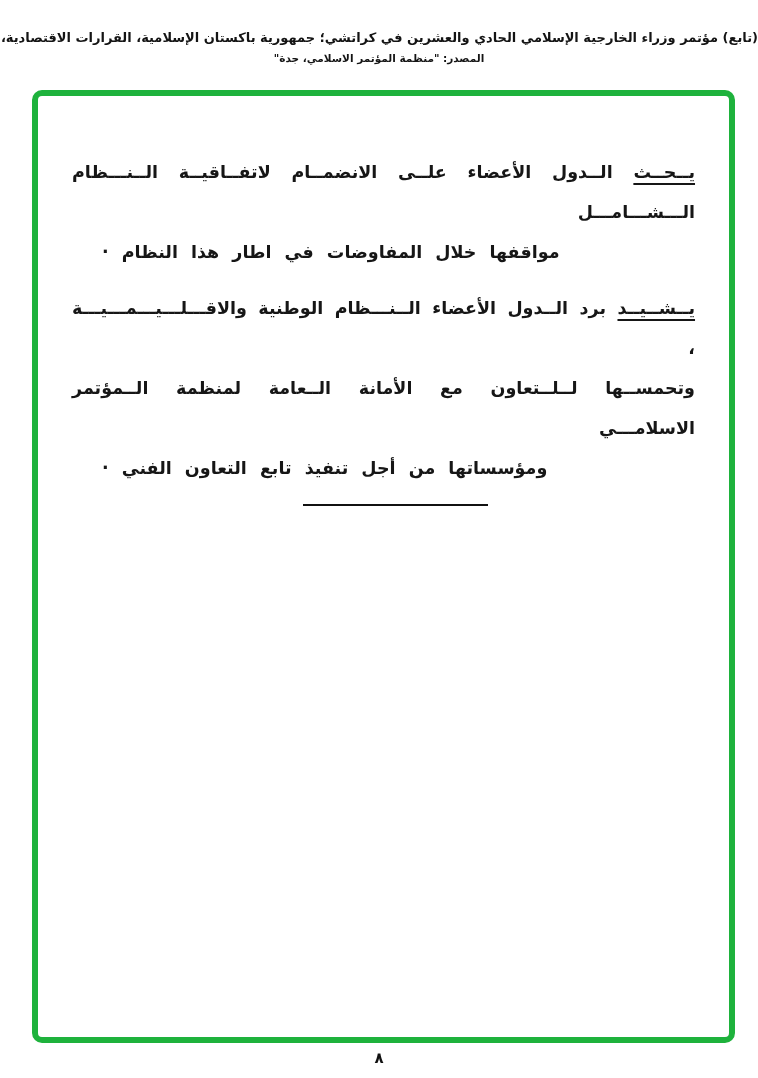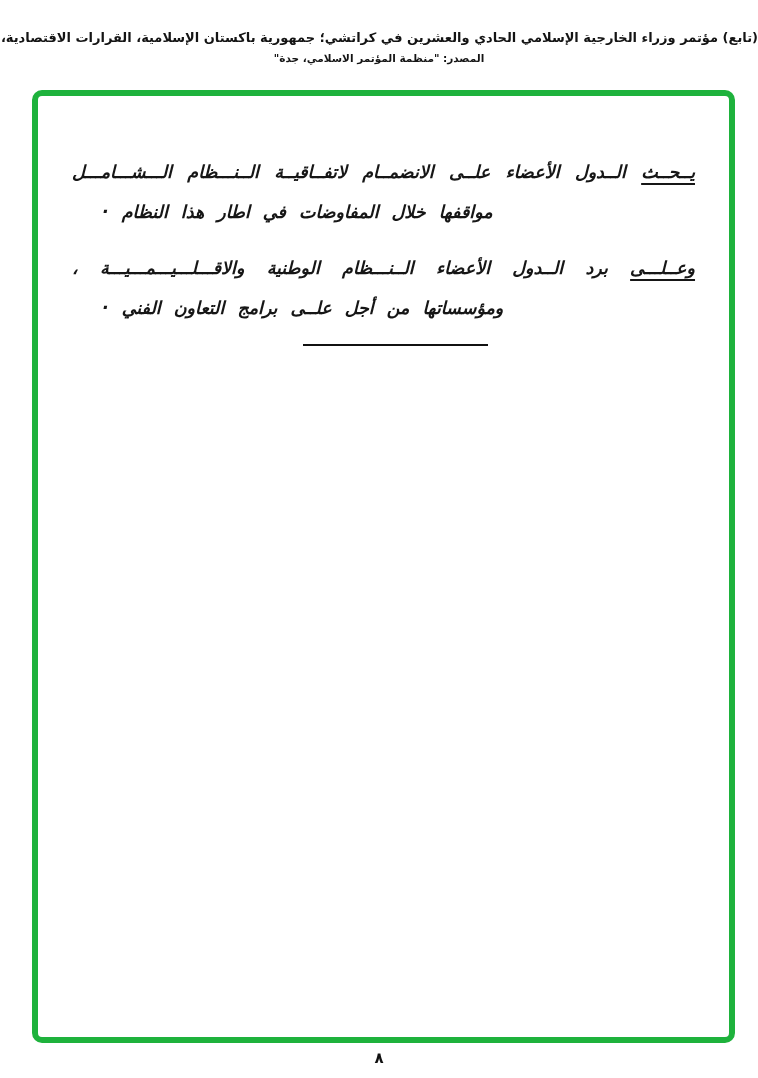--- a/index.html
+++ b/index.html
@@ -68,21 +68,20 @@
     margin-bottom: 16px;
   }
   .para-number {
     flex: 0 0 40px;
     white-space: nowrap;
     text-align: right;
   }
   .para-body {
     flex: 1 1 auto;
     min-width: 0;
-    font-style: italic;
   }
   .line {
     word-spacing: 5px;
   }
   .line-fill {
     text-align: justify;
     text-align-last: justify;
   }
   .line-center {
     text-align: left;
@@ -137,24 +136,25 @@
           <span class="kw">يــحــث</span>
           <span>الــدول الأعضاء علــى الانضمــام لاتفــاقيــة الــنـــظام الـــشـــامـــل</span>
         </div>
         <div class="line line-center">مواقفها خلال المفاوضات في اطار هذا النظام ·</div>
       </div>
     </div>
 
     <div class="para">
       <div class="para-body">
         <div class="line line-fill">
-          <span class="kw">وعــلـــى</span>
+          <span class="kw">يــشــيــد</span>
           <span>برد الــدول الأعضاء الــنـــظام الوطنية والاقـــلـــيـــمـــيـــة ،</span>
         </div>
-        <div class="line line-center">ومؤسساتها من أجل علــى برامج التعاون الفني ·</div>
+        <div class="line line-fill">وتحمســها لــلــتعاون مع الأمانة الــعامة لمنظمة الــمؤتمر الاسلامـــي</div>
+        <div class="line line-center">ومؤسساتها من أجل تنفيذ تابع التعاون الفني ·</div>
       </div>
     </div>
 
     <div class="section-divider"></div>
 
   </div>
 </div>
 
 <div class="page-footer">
   <span class="page-number">٨</span>

